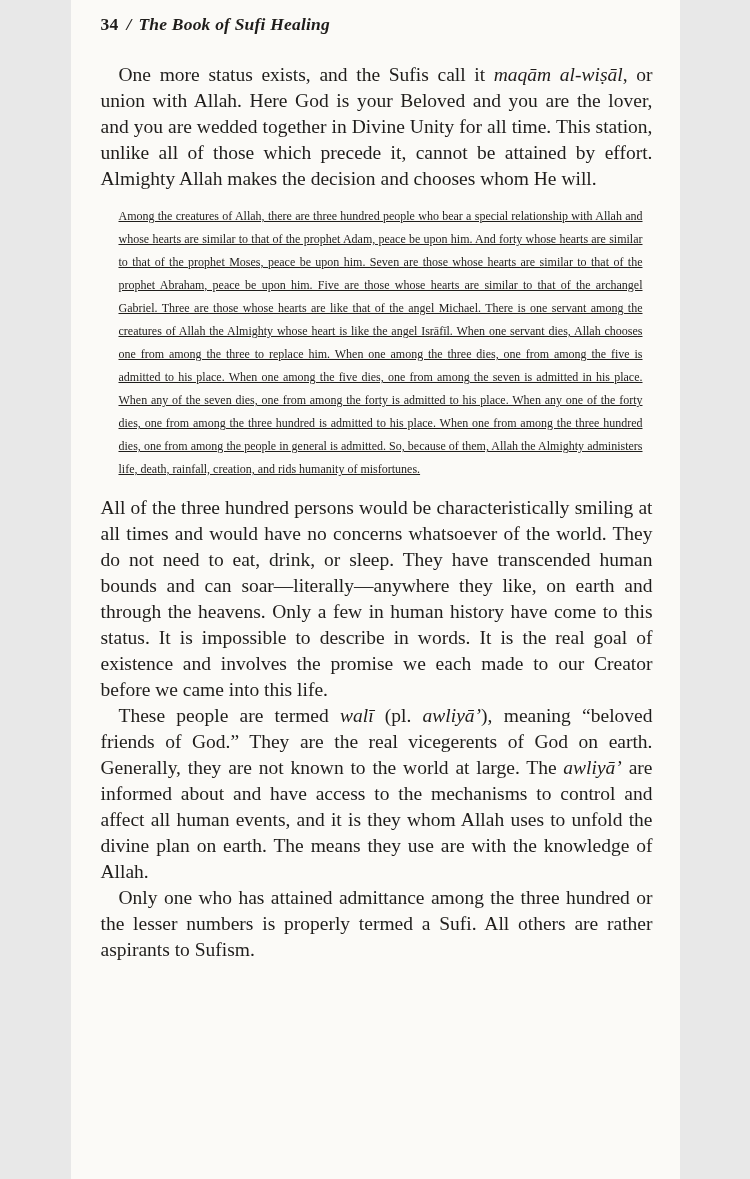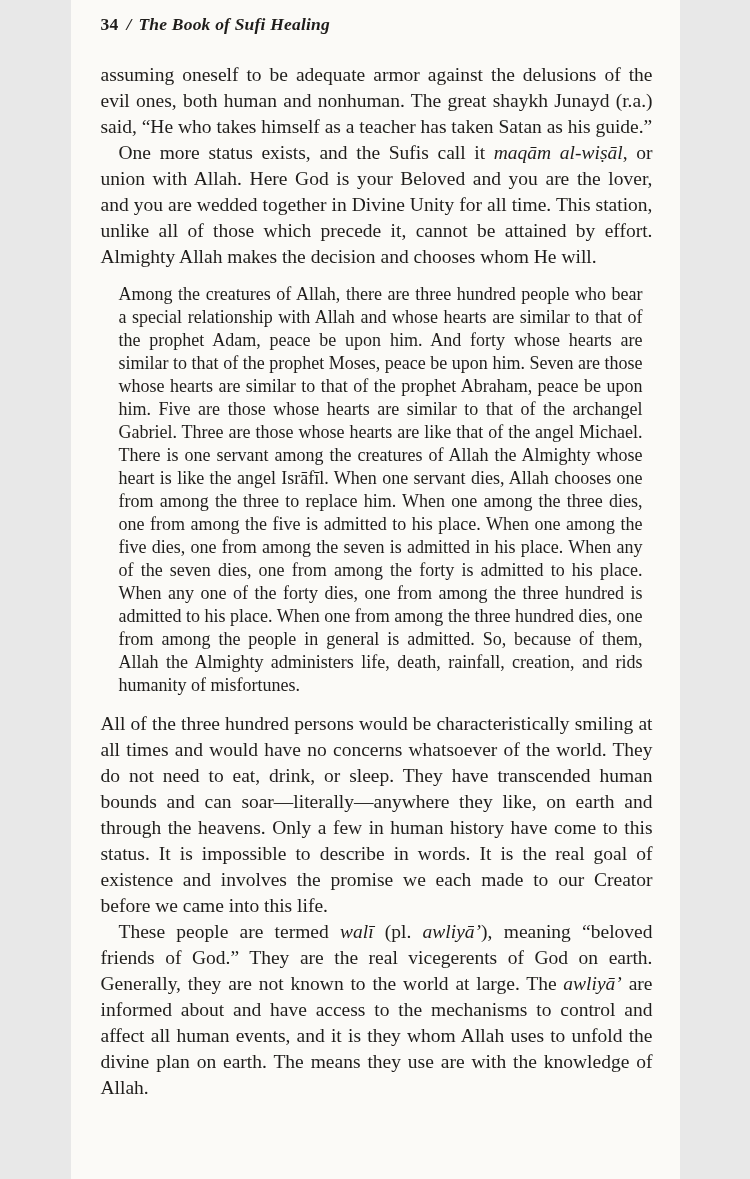--- a/index.html
+++ b/index.html
@@ -26,38 +26,39 @@
   .header-sep { font-style: italic; font-weight: bold; margin: 0 7px 0 8px; }
   .book-title { font-style: italic; }
   .para {
     font-size: 19.5px;
     line-height: 26px;
     text-align: justify;
     margin: 0;
   }
   .para.indent { text-indent: 18px; }
   .hadith {
-    font-size: 18px;
+    font-size: 12px;
     line-height: 23px;
     text-align: justify;
     margin: 13px 10px 14px 18px;
+    text-decoration: underline;
   }
   i { }
   sup { font-size: 0.62em; line-height: 0; vertical-align: super; }
 </style>
 </head>
 <body>
 
 <div class="page">
 
   <header class="page-header">
     <span class="page-number">34</span><span class="header-sep">/</span><span class="book-title">The Book of Sufi Healing</span>
   </header>
 
   <main>
-    <p class="para"><span>assuming oneself to be adequate armor against the delusions of the evil ones, both human and nonhuman. The great shaykh Junayd (r.a.) said, “He who takes himself as a teacher has taken Satan as his guide.”</span></p>
     <p class="para indent"><span>One more status exists, and the Sufis call it </span><i>maqām al-wiṣāl</i><span>, or union with Allah. Here God is your Beloved and you are the lover, and you are wedded together in Divine Unity for all time. This station, unlike all of those which precede it, cannot be attained by effort. Almighty Allah makes the decision and chooses whom He will.</span></p>
     <blockquote class="hadith"><span>Among the creatures of Allah, there are three hundred people who bear a special relationship with Allah and whose hearts are similar to that of the prophet Adam, peace be upon him. And forty whose hearts are similar to that of the prophet Moses, peace be upon him. Seven are those whose hearts are similar to that of the prophet Abraham, peace be upon him. Five are those whose hearts are similar to that of the archangel Gabriel. Three are those whose hearts are like that of the angel Michael. There is one servant among the creatures of Allah the Almighty whose heart is like the angel Isrāfīl. When one servant dies, Allah chooses one from among the three to replace him.  When one among the three dies, one from among the five is admitted to his place. When one among the five dies, one from among the seven is admitted in his place. When any of the seven dies, one from among the forty is admitted to his place. When any one of the forty dies, one from among the three hundred is admitted to his place. When one from among the three hundred dies, one from among the people in general is admitted. So, because of them, Allah the Almighty administers life, death, rainfall, creation, and rids humanity of misfortunes.</span></blockquote>
     <p class="para"><span>All of the three hundred persons would be characteristically smiling at all times and would have no concerns whatsoever of the world. They do not need to eat, drink, or sleep. They have transcended human bounds and can soar—literally—anywhere they like, on earth and through the heavens. Only a few in human history have come to this status. It is impossible to describe in words. It is the real goal of existence and involves the promise we each made to our Creator before we came into this life.</span></p>
     <p class="para indent"><span>These people are termed </span><i>walī</i><span> (pl. </span><i>awliyā’</i><span>), meaning “beloved friends of God.” They are the real vicegerents of God on earth. Generally, they are not known to the world at large. The </span><i>awliyā’</i><span> are informed about and have access to the mechanisms to control and affect all human events, and it is they whom Allah uses to unfold the divine plan on earth. The means they use are with the knowledge of Allah.</span></p>
+    <p class="para indent"><span>Only one who has attained admittance among the three hundred or the lesser numbers is properly termed a Sufi. All others are rather aspirants to Sufism.</span></p>
   </main>
 
 </div>
 
 </body></html>

